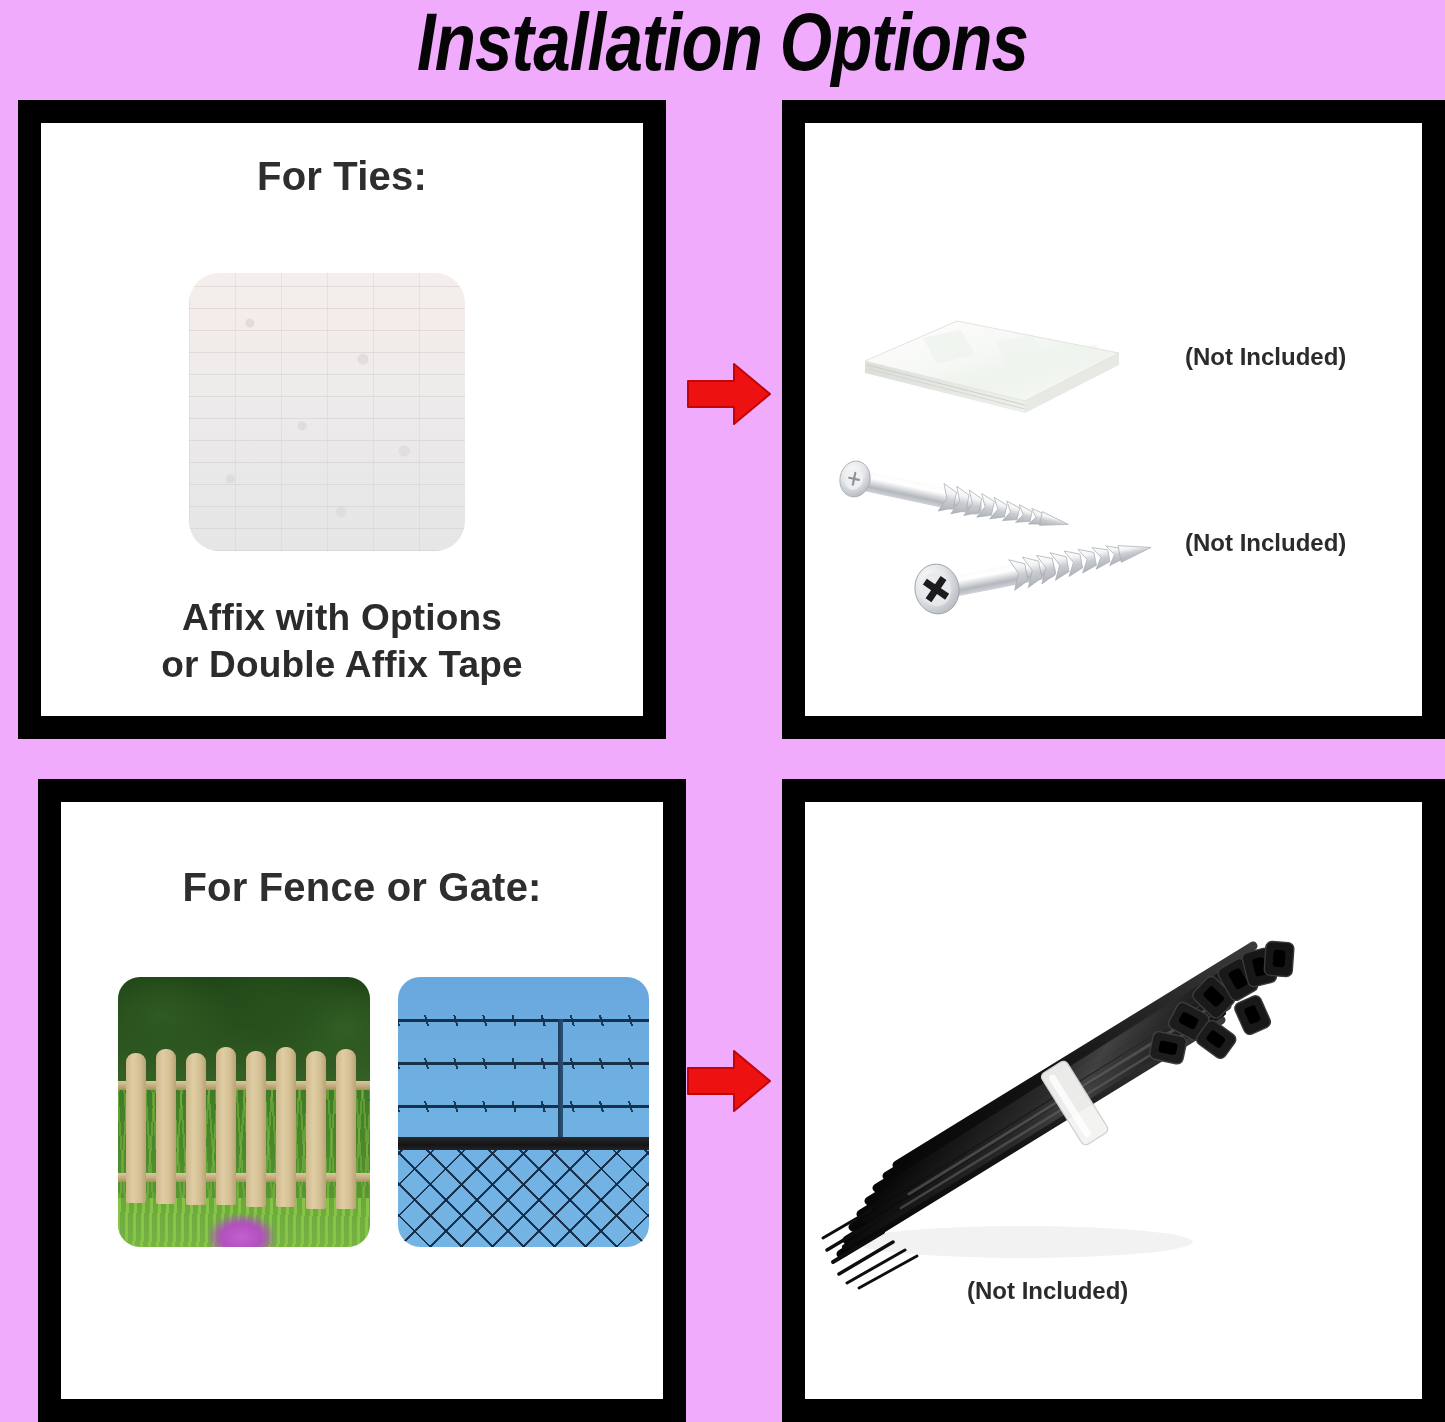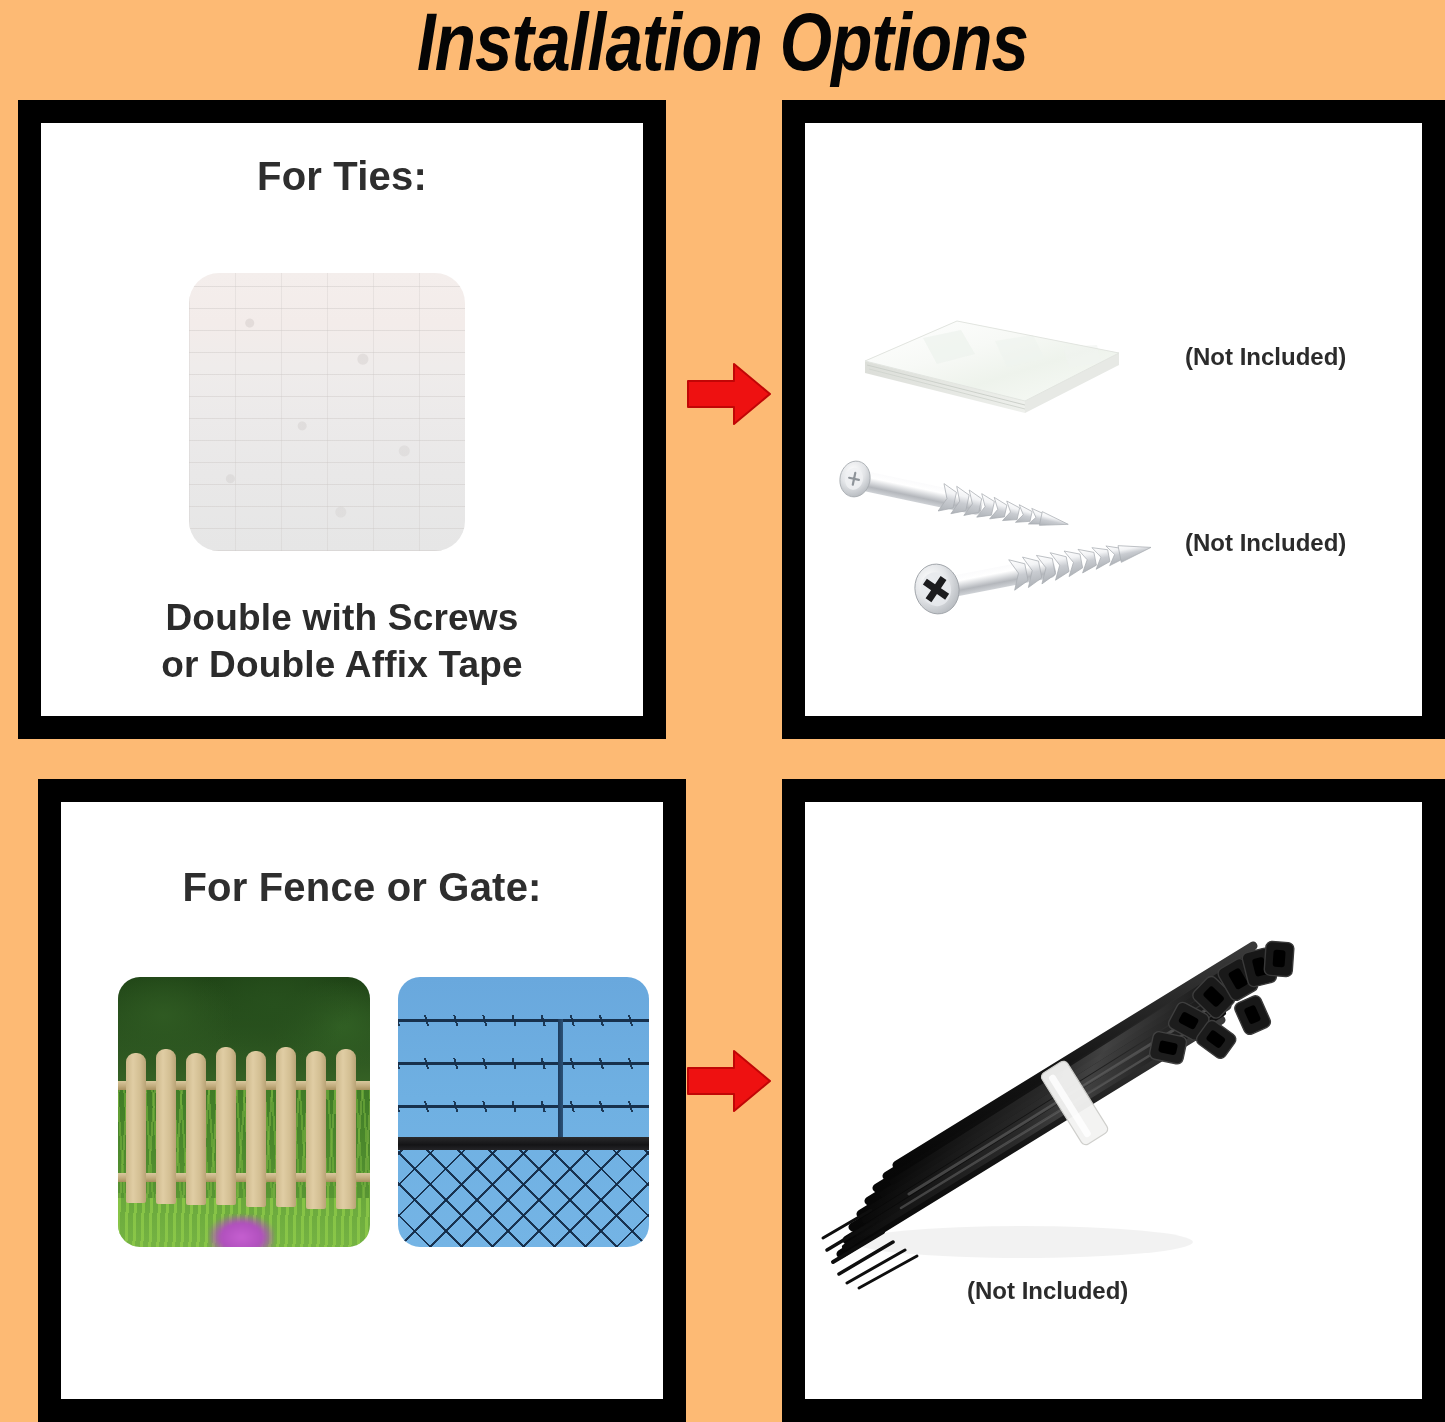--- a/index.html
+++ b/index.html
@@ -9,21 +9,21 @@
     height: 1422px;
     background: #ffffff;
     font-family: "Liberation Sans", sans-serif;
     overflow: hidden;
   }
 
   #page {
     position: relative;
     width: 1445px;
     height: 1422px;
-    background: #fdba74;
+    background: #f0abfc;
   }
 
   
   #title {
     position: absolute;
     top: -4px;
     left: 0;
     width: 1445px;
     text-align: center;
     font-family: "Liberation Sans Narrow", "Liberation Sans", sans-serif;
@@ -251,21 +251,21 @@
     <div class="panel-inner">
 
       <div class="heading" style="top:30px;">For Ties:</div>
 
       <div id="wall-swatch">
         <div class="brick-rows"></div>
         <div class="brick-joints"></div>
         <div class="brick-speckle"></div>
       </div>
 
-      <div class="caption" style="top:472px;">Double with Screws</div>
+      <div class="caption" style="top:472px;">Affix with Options</div>
 
       <div class="caption" style="top:519px;">or Double Affix Tape</div>
     </div>
   </div>
 
   <div class="arrow" style="left:686px; top:361px;">
     <svg viewBox="0 0 86 66" width="86" height="66" aria-hidden="true">
       <polygon points="2,20 48,20 48,3 84,33 48,63 48,46 2,46" fill="#ee1111" stroke="#c10606" stroke-width="2" stroke-linejoin="round"></polygon>
     </svg>
   </div>

